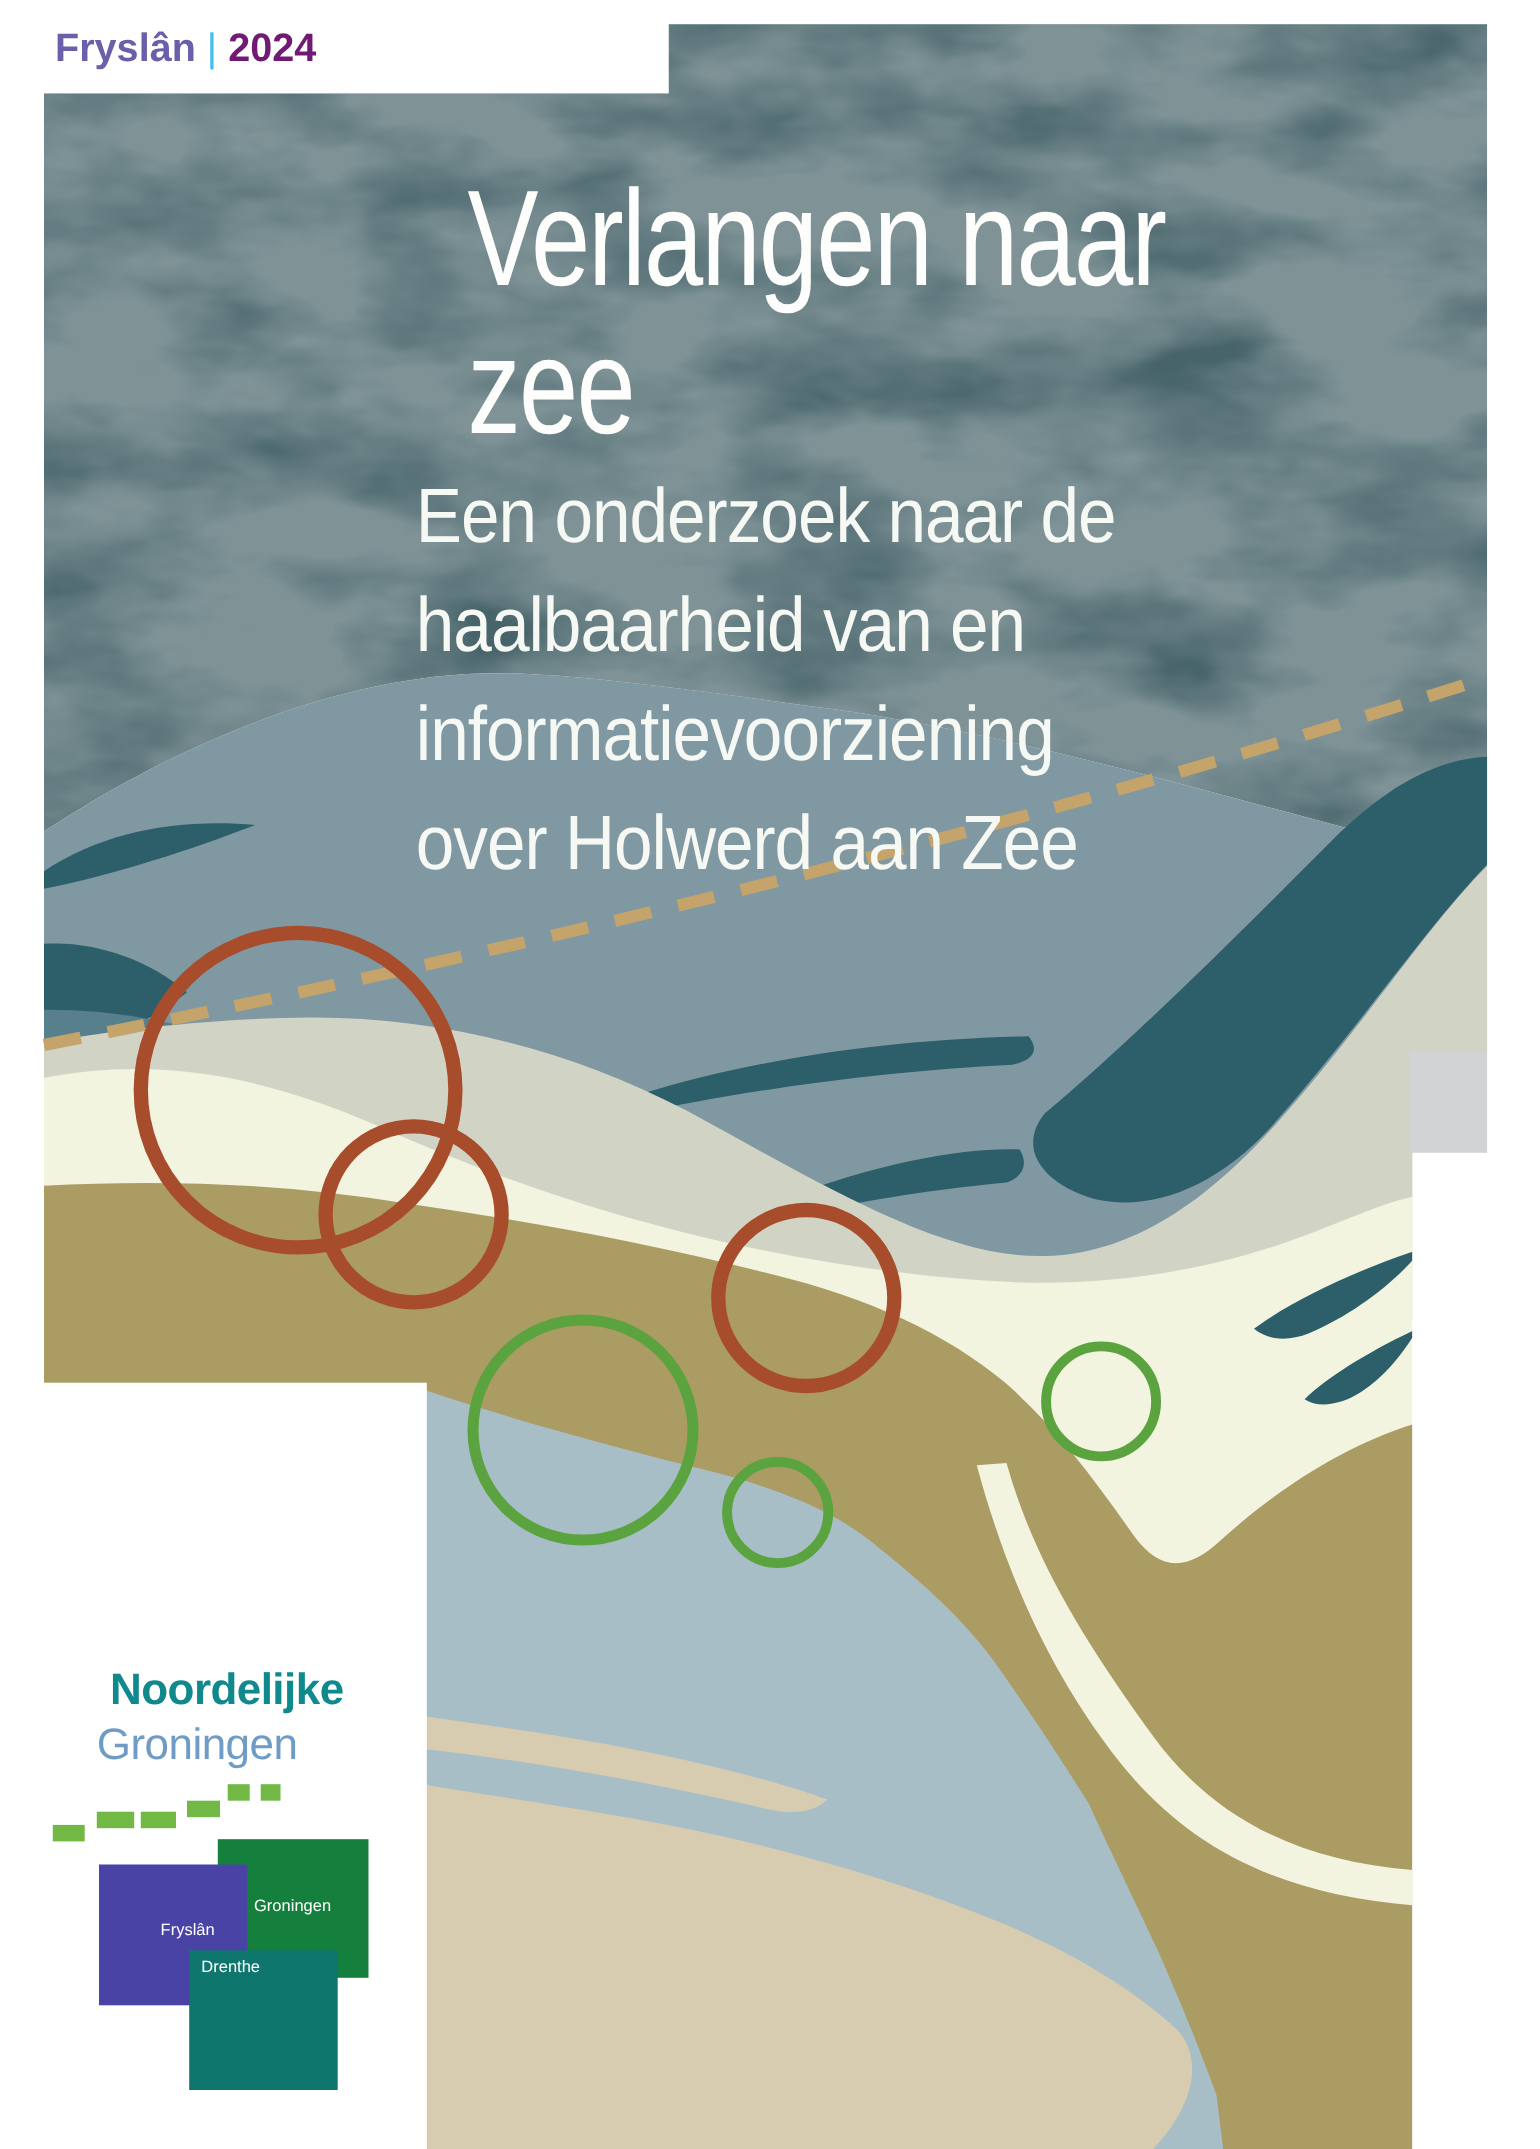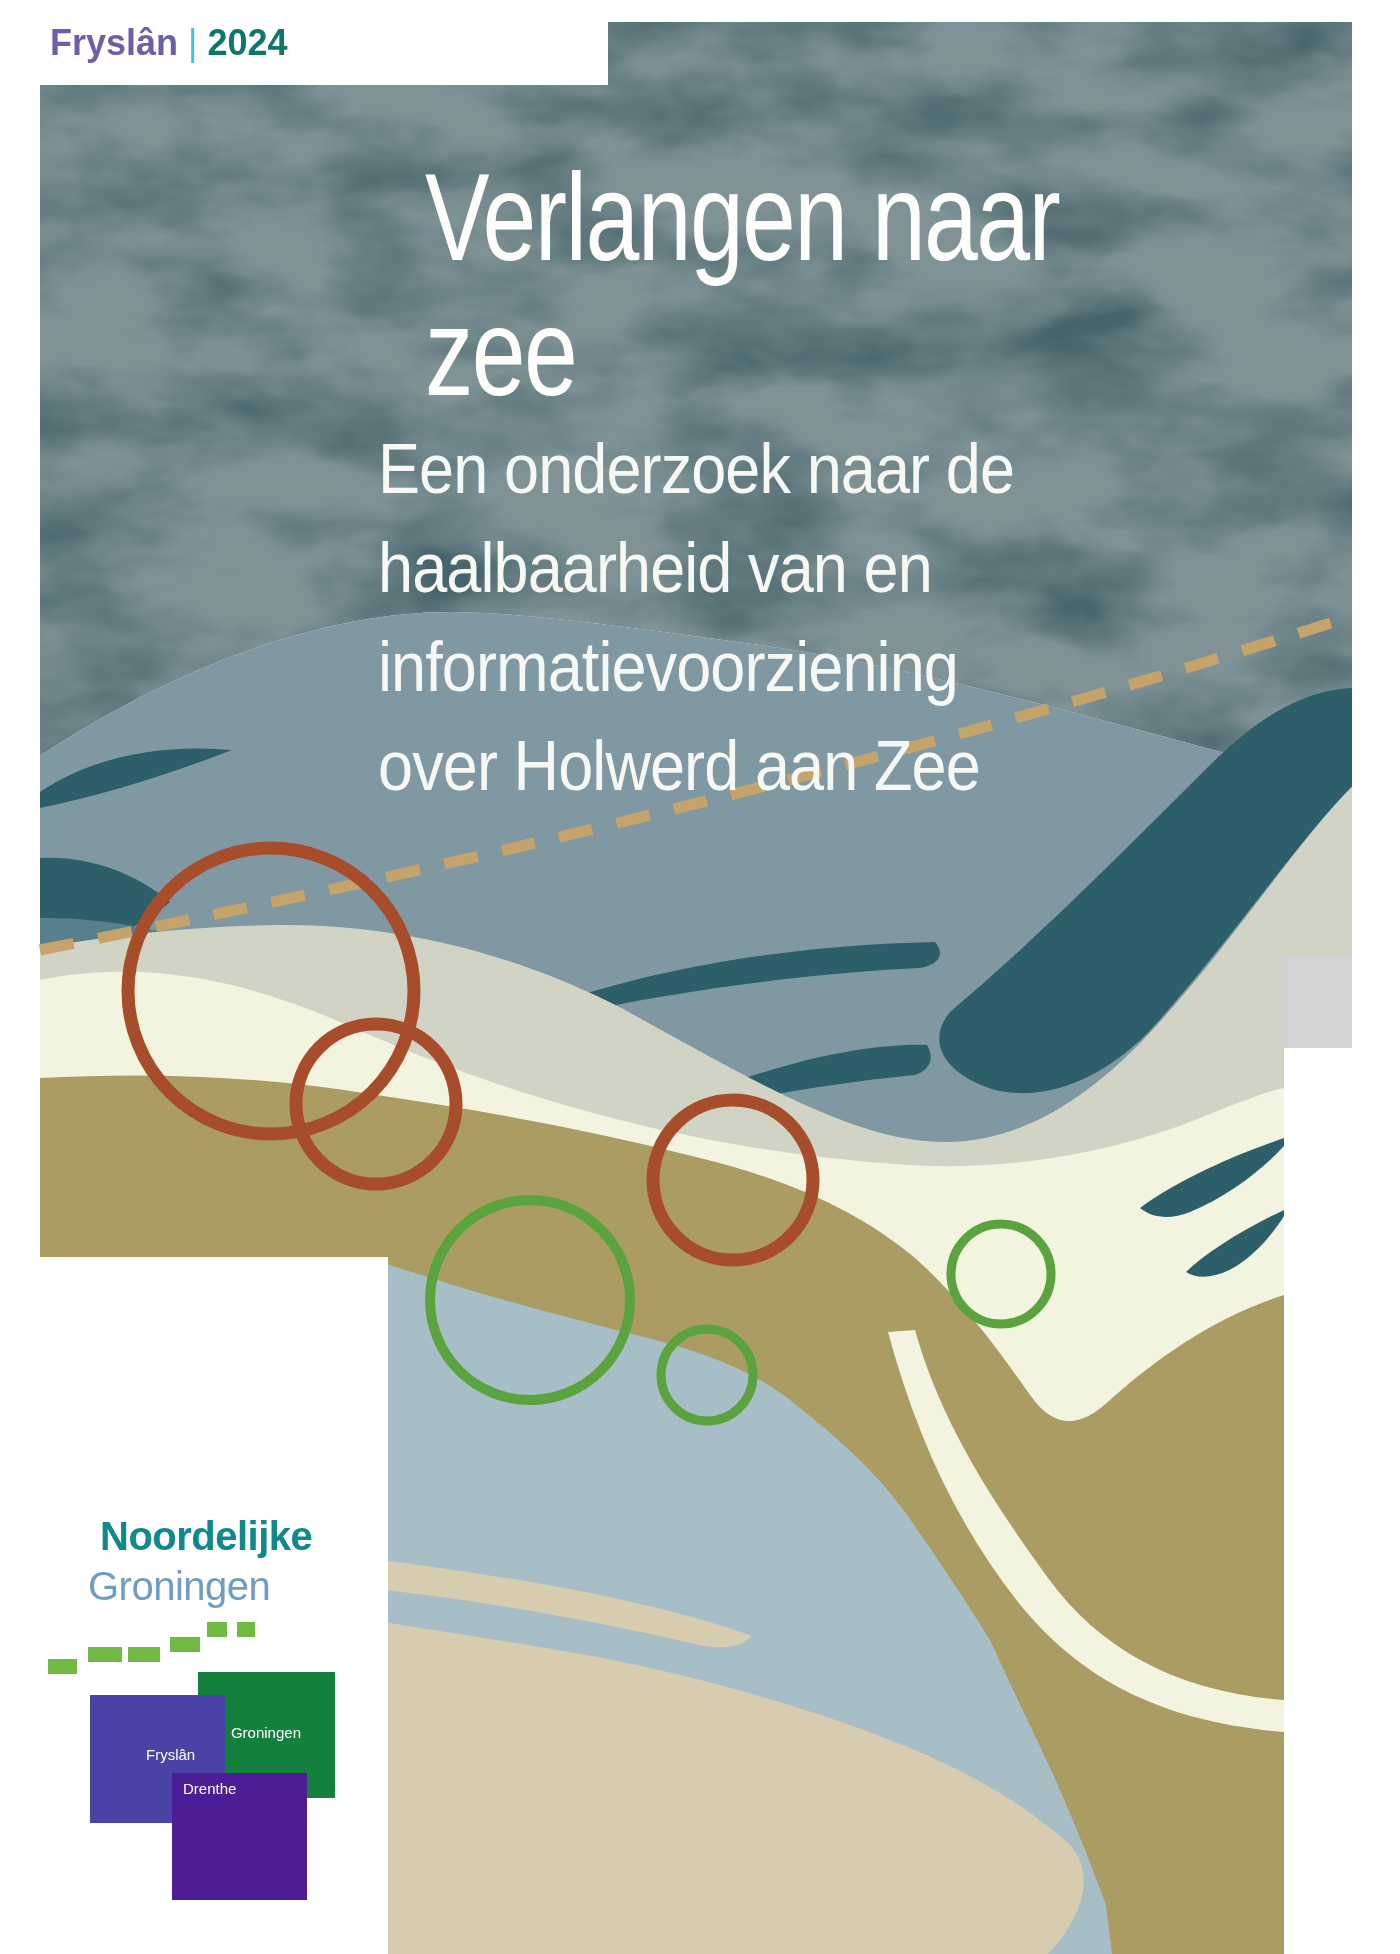--- a/index.html
+++ b/index.html
@@ -9,21 +9,21 @@
     background:#ffffff;
     overflow:hidden;
     font-family:"Liberation Sans", sans-serif;
   }
   .artwork{position:absolute;left:0;top:0;width:1400px;height:1954px;}
 
   
   .brandline{position:absolute;left:50px;top:22px;font-size:36px;font-weight:600;letter-spacing:0;}
   .brandline .region{color:#6a5fa9;}
   .brandline .sep{color:#41c0ee;font-weight:300;padding:0 10px;}
-  .brandline .year{color:#0f766e;}
+  .brandline .year{color:#701a75;}
 
   
   .title-block{
     position:absolute;left:425px;top:150px;
     color:#fdfdfb;font-size:124px;line-height:135px;font-weight:400;
     letter-spacing:-2px;
     transform:scaleX(0.78);transform-origin:left top;
     white-space:nowrap;
   }
   .subtitle-block{
@@ -150,18 +150,18 @@
     <div class="step-dash" style="left:170px;top:1637px;width:30px;height:15px;"></div>
     <div class="step-dash" style="left:207px;top:1622px;width:20px;height:15px;"></div>
     <div class="step-dash" style="left:237px;top:1622px;width:18px;height:15px;"></div>
 
     <div class="prov-square" style="left:198px;top:1672px;width:137px;height:126px;background:#15803d;z-index:1;">
       <span class="prov-label" style="right:34px;top:52px;">Groningen</span>
     </div>
     <div class="prov-square" style="left:90px;top:1695px;width:135px;height:128px;background:#4a43a6;z-index:2;">
       <span class="prov-label" style="left:56px;top:51px;">Fryslân</span>
     </div>
-    <div class="prov-square" style="left:172px;top:1773px;width:135px;height:127px;background:#4c1d95;z-index:3;">
+    <div class="prov-square" style="left:172px;top:1773px;width:135px;height:127px;background:#0f766e;z-index:3;">
       <span class="prov-label" style="left:11px;top:7px;">Drenthe</span>
     </div>
   </div>
 
 </div>
 
 </body></html>

